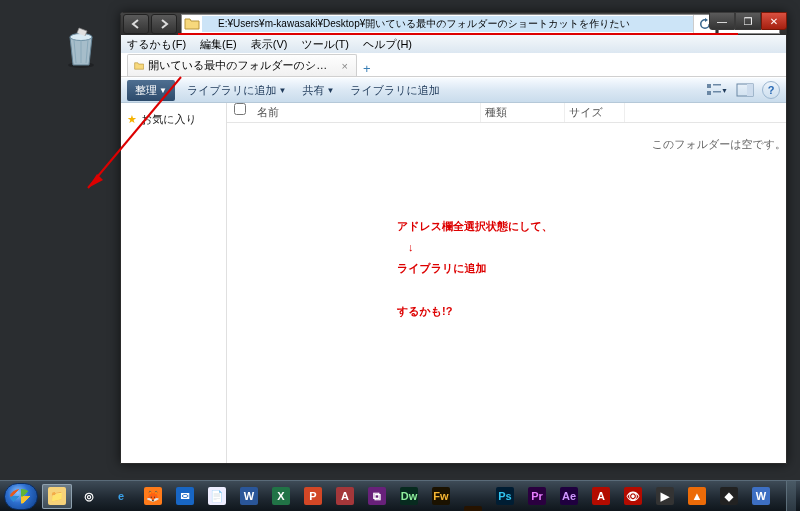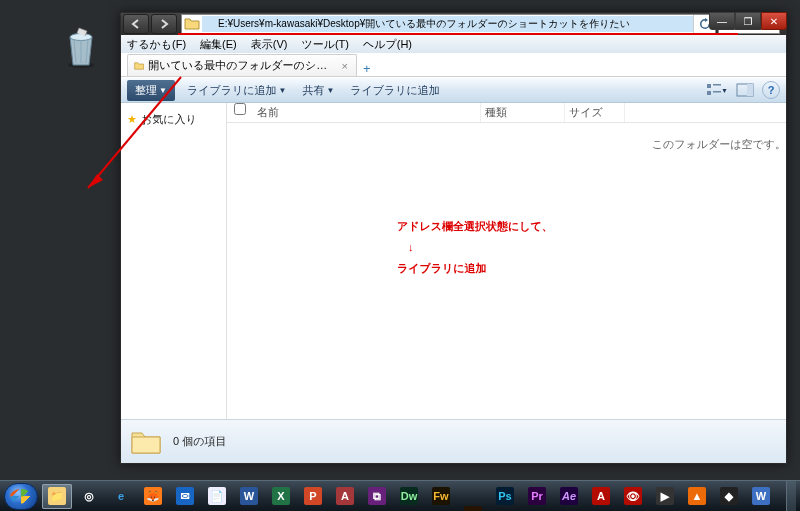--- a/index.html
+++ b/index.html
@@ -251,31 +251,25 @@
         <div class="col c-kind">種類</div>
         <div class="col c-size">サイズ</div>
       </div>
       <div class="empty-msg">このフォルダーは空です。</div>
 
       <div class="annot">
         <br>
         <div>アドレス欄全選択状態にして、</div>
         <div>　↓</div>
         <div>ライブラリに追加</div><br>
-      </div>
-    </div>
-  </div>
-
-  <div class="statusbar">
-    <svg class="big-folder" viewBox="0 0 34 34">
-      <path d="M3 8h10l3 4h15v16H3z" fill="#f7e09a" stroke="#c8a54e"></path>
-      <path d="M3 12h28v16H3z" fill="#fce9ac" stroke="#c8a54e"></path>
-      </svg>
-    <div class="status-text">0 個の項目</div>
-  </div>
+        <div>するかも!?</div>
+      </div>
+    </div>
+  </div>
+
 </div>
 
 <div class="taskbar">
   <div class="start"></div>
   <div id="tb-items" style="display:flex;gap:2px">
       <div class="tb-item active">
         <div class="tb-square" style="background: rgb(246, 210, 122); color: rgb(122, 91, 16);">📁</div>
       </div>
       <div class="tb-item">
         <div class="tb-square" style="background: transparent; color: rgb(255, 255, 255);">◎</div>
@@ -316,21 +310,21 @@
       <div class="tb-item">
         <div class="tb-square" style="background: rgb(38, 19, 0); color: rgb(255, 154, 0); margin-top: 37px;">Ai</div>
       </div>
       <div class="tb-item">
         <div class="tb-square" style="background: rgb(0, 29, 51); color: rgb(49, 197, 240);">Ps</div>
       </div>
       <div class="tb-item">
         <div class="tb-square" style="background: rgb(42, 0, 63); color: rgb(232, 124, 255);">Pr</div>
       </div>
       <div class="tb-item">
-        <div class="tb-square" style="background: rgb(31, 0, 63); color: rgb(207, 150, 255); font-style: italic;">Ae</div>
+        <div class="tb-square" style="background: rgb(31, 0, 63); color: rgb(207, 150, 255);">Ae</div>
       </div>
       <div class="tb-item">
         <div class="tb-square" style="background: rgb(179, 11, 0); color: rgb(255, 255, 255);">A</div>
       </div>
       <div class="tb-item">
         <div class="tb-square" style="background: rgb(179, 11, 0); color: rgb(255, 255, 255);">👁</div>
       </div>
       <div class="tb-item">
         <div class="tb-square" style="background: rgb(51, 51, 51); color: rgb(255, 255, 255);">▶</div>
       </div>

